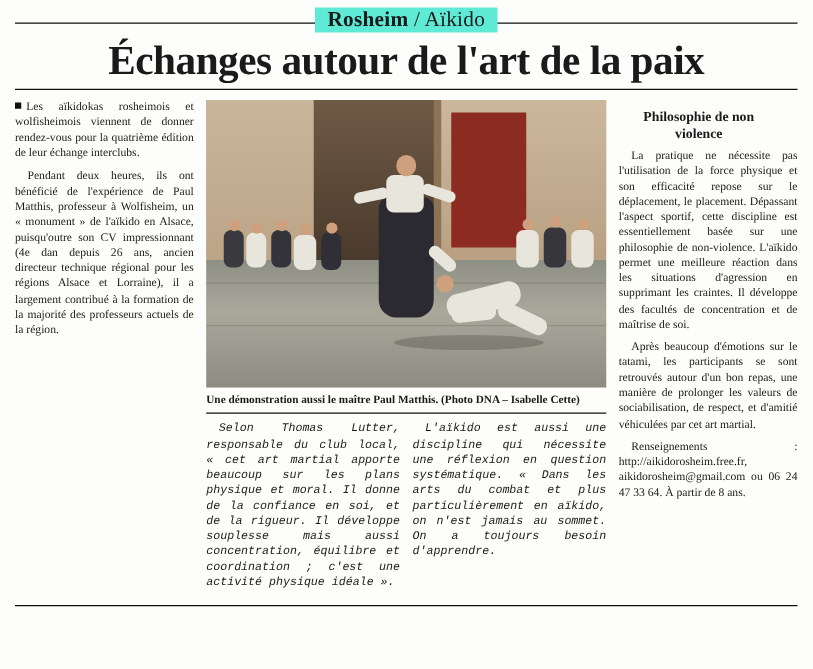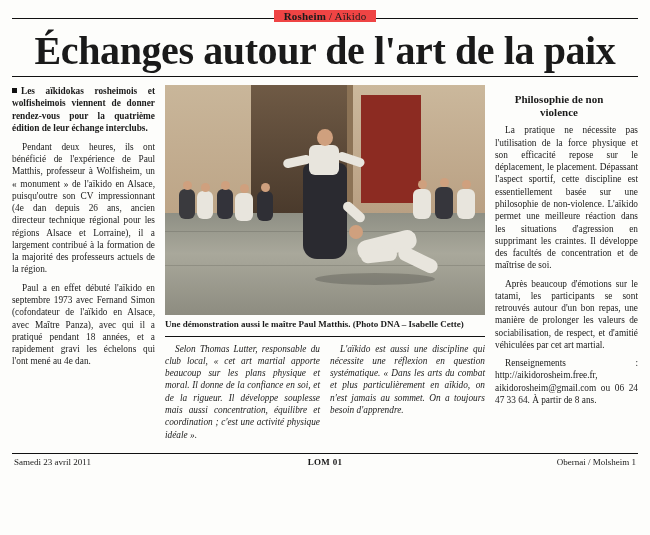--- a/index.html
+++ b/index.html
@@ -32,41 +32,41 @@
   .kicker-rule {
     position: absolute;
     left: 0;
     right: 0;
     top: 18px;
     border-top: 1px solid #111;
   }
   .kicker {
     display: inline-block;
     position: relative;
-    background: #ef4444;
+    background: #5eead4;
     padding: 0 10px;
     font-family: "Liberation Serif", serif;
-    font-size: 11px;
+    font-size: 17px;
     letter-spacing: .2px;
   }
   .kicker .b {
     font-weight: bold;
   }
   .kicker .sep {
     font-weight: normal;
   }
   .kicker .thin {
     font-weight: normal;
   }
 
   .headline {
     text-align: center;
     font-family: "Liberation Serif", serif;
     font-weight: bold;
-    font-size: 40px;
+    font-size: 33px;
     letter-spacing: -0.4px;
     margin: 6px 0 2px 0;
     line-height: 1.05;
   }
   .head-rule {
     border-top: 1px solid #111;
     margin: 4px 0 8px 0;
   }
 
   
@@ -85,21 +85,21 @@
   .col p {
     margin: 0 0 6px 0;
     text-indent: 10px;
   }
   .col p.noind {
     text-indent: 0;
   }
 
   
   .lead {
-    font-weight: bold;
+    font-weight: normal;
     font-size: 9.3px;
     line-height: 1.34;
     text-align: justify;
     margin: 0 0 7px 0;
   }
   .lead .sq {
     display: inline-block;
     width: 5px;
     height: 5px;
     background: #111;
@@ -186,20 +186,21 @@
   }
   .subcol {
     width: 155px;
     font-size: 9.3px;
     line-height: 1.32;
     text-align: justify;
   }
   .subcol p {
     margin: 0 0 6px 0;
     text-indent: 10px;
+    font-family: Liberation Mono, monospace;
   }
   .ital { font-style: italic; }
 
   
   .subhead {
     text-align: center;
     font-weight: bold;
     font-size: 11px;
     margin: 8px 15px 5px 0;
     line-height: 1.2;
@@ -244,21 +245,20 @@
   </div>
 
   <h1 class="headline">Échanges autour de l'art de la paix</h1>
   <div class="head-rule"></div>
 
   <div class="cols">
 
     <div class="col">
       <p class="lead noind"><span class="sq"></span><span>Les aïkidokas rosheimois et wolfisheimois viennent de donner rendez-vous pour la quatrième édition de leur échange interclubs.</span></p>
       <p>Pendant deux heures, ils ont bénéficié de l'expérience de Paul Matthis, professeur à Wolfisheim, un « monument » de l'aïkido en Alsace, puisqu'outre son CV impressionnant (4e dan depuis 26 ans, ancien directeur technique régional pour les régions Alsace et Lorraine), il a largement contribué à la formation de la majorité des professeurs actuels de la région.</p>
-      <p>Paul a en effet débuté l'aïkido en septembre 1973 avec Fernand Simon (cofondateur de l'aïkido en Alsace, avec Maître Panza), avec qui il a pratiqué pendant 18 années, et a rapidement gravi les échelons qui l'ont mené au 4e dan.</p>
     </div>
 
     <div class="midcol">
 
       <div class="photo">
         <div class="wallL"></div>
         <div class="doorway"></div>
         <div class="doorframe"></div>
         <div class="wallR"></div>
         <div class="redpanel"></div>
@@ -322,18 +322,13 @@
 
     <div class="col">
       <div class="subhead">Philosophie de non violence</div>
       <p>La pratique ne nécessite pas l'utilisation de la force physique et son efficacité repose sur le déplacement, le placement. Dépassant l'aspect sportif, cette discipline est essentiellement basée sur une philosophie de non-violence. L'aïkido permet une meilleure réaction dans les situations d'agression en supprimant les craintes. Il développe des facultés de concentration et de maîtrise de soi.</p>
       <p>Après beaucoup d'émotions sur le tatami, les participants se sont retrouvés autour d'un bon repas, une manière de prolonger les valeurs de sociabilisation, de respect, et d'amitié véhiculées par cet art martial.</p>
       <p>Renseignements : http://aikidorosheim.free.fr, aikidorosheim@gmail.com ou 06 24 47 33 64. À partir de 8 ans.</p>
     </div>
   </div>
 
   <div class="footer-rule"></div>
-  <div class="footer">
-    <div class="left">Samedi 23 avril 2011</div>
-    <div class="center">LOM 01</div>
-    <div class="right">Obernai / Molsheim 1</div>
-  </div>
 </div>
 
 </body></html>

